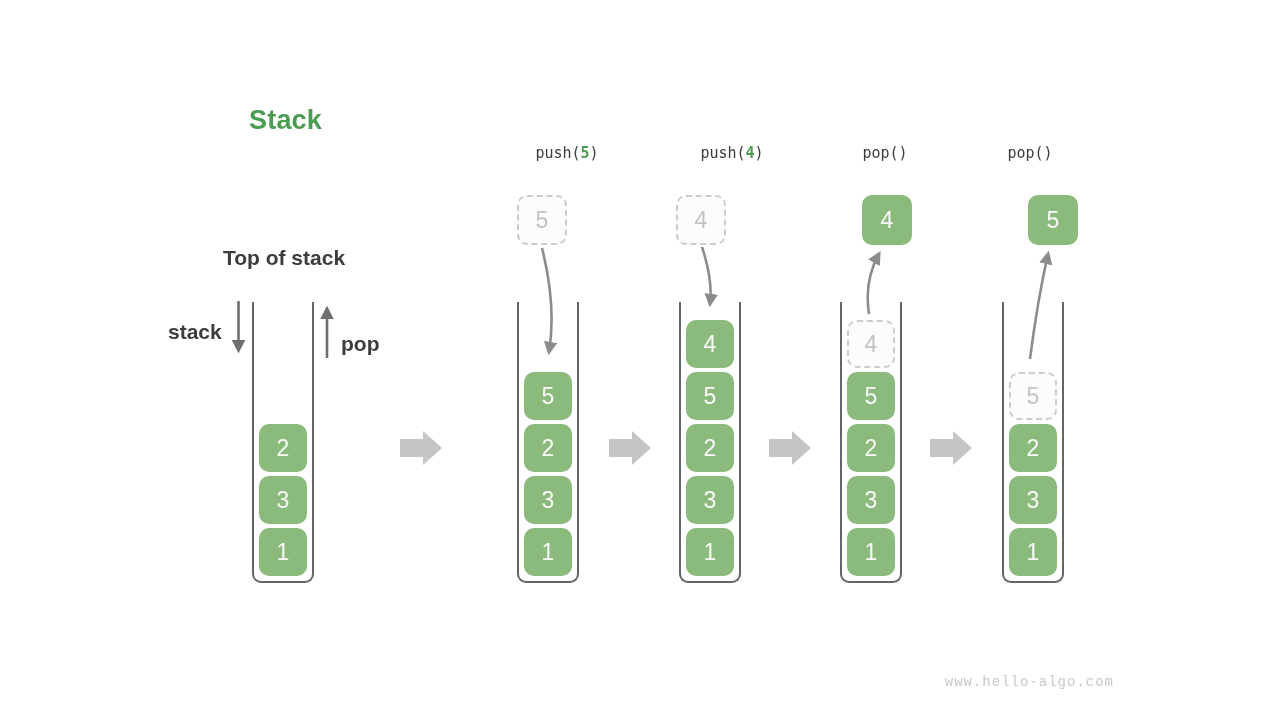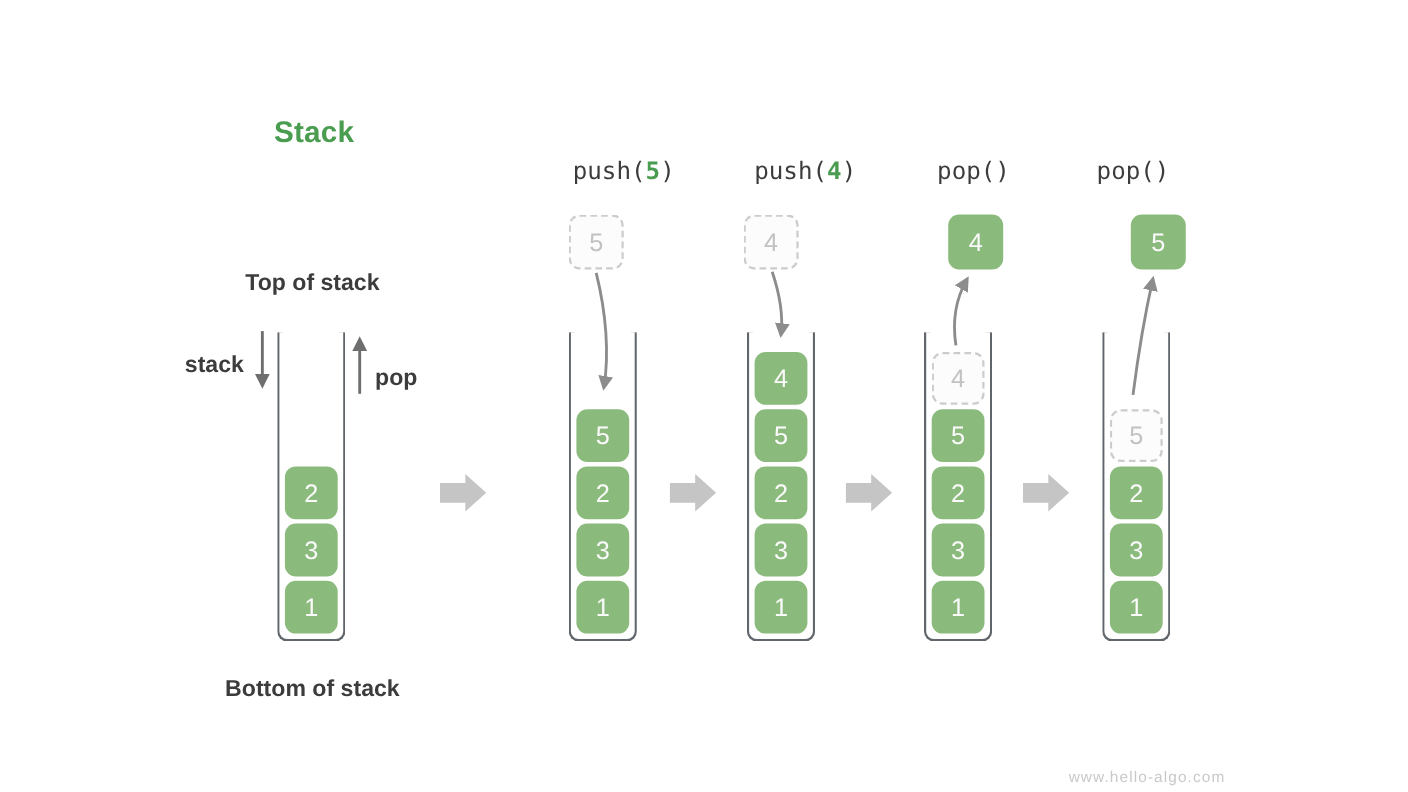--- a/index.html
+++ b/index.html
@@ -54,27 +54,27 @@
     box-sizing:border-box;display:flex;align-items:center;justify-content:center;
     font-size:23px;font-weight:500;
   }
   .float-cell.solid{background:var(--box-green);color:var(--box-text);}
   .float-cell.dashed{
     background:#fcfcfc;border:2px dashed var(--dashed-border);color:var(--dashed-text);
   }
   .op-label{
     position:absolute;top:144px;transform:translateX(-50%);
     font-family:"DejaVu Sans Mono","Liberation Mono",monospace;
-    font-size:22px;color:var(--text-dark);white-space:nowrap;
+    font-size:15px;color:var(--text-dark);white-space:nowrap;
   }
   .op-label .arg{color:var(--accent-green);font-weight:bold;}
   .watermark{
     position:absolute;right:38px;top:674px;
-    font-family:Liberation Sans, sans-serif;
-    font-size:14px;color:var(--watermark);letter-spacing:1px;margin-top:24px;
+    font-family:Liberation Mono, monospace;
+    font-size:14px;color:var(--watermark);letter-spacing:1px;
   }
 </style>
 </head>
 <body>
 
 <div id="canvas">
 
   <svg id="arrow-layer" viewBox="0 0 1280 720" xmlns="http://www.w3.org/2000/svg">
     <defs>
       <marker id="ah-gray" viewBox="0 0 10 10" refX="7.5" refY="5" markerWidth="5.2" markerHeight="5.2" orient="auto-start-reverse">
@@ -95,21 +95,20 @@
 
     <polygon fill="var(--flow-arrow)" points="400,439 423,439 423,431 442,448 423,465 423,457 400,457"></polygon>
     <polygon fill="var(--flow-arrow)" points="609,439 632,439 632,431 651,448 632,465 632,457 609,457"></polygon>
     <polygon fill="var(--flow-arrow)" points="769,439 792,439 792,431 811,448 792,465 792,457 769,457"></polygon>
     <polygon fill="var(--flow-arrow)" points="930,439 953,439 953,431 972,448 953,465 953,457 930,457"></polygon>
   </svg>
 
   <div class="title">Stack</div>
 
   <div class="side-label" style="left:284px;top:246px;">Top of stack</div>
-  <div class="side-label" style="left:284px;top:615px;">Bottom of stack</div>
 
   <div class="io-label" style="left:168px;top:320px;">stack</div>
   <div class="io-label" style="left:341px;top:320px;margin-top:12px;">pop</div>
 
   <div class="stack-well" style="left:252px;"></div>
   <div class="stack-well" style="left:517px;"></div>
   <div class="stack-well" style="left:679px;"></div>
   <div class="stack-well" style="left:840px;"></div>
   <div class="stack-well" style="left:1002px;"></div>
 

